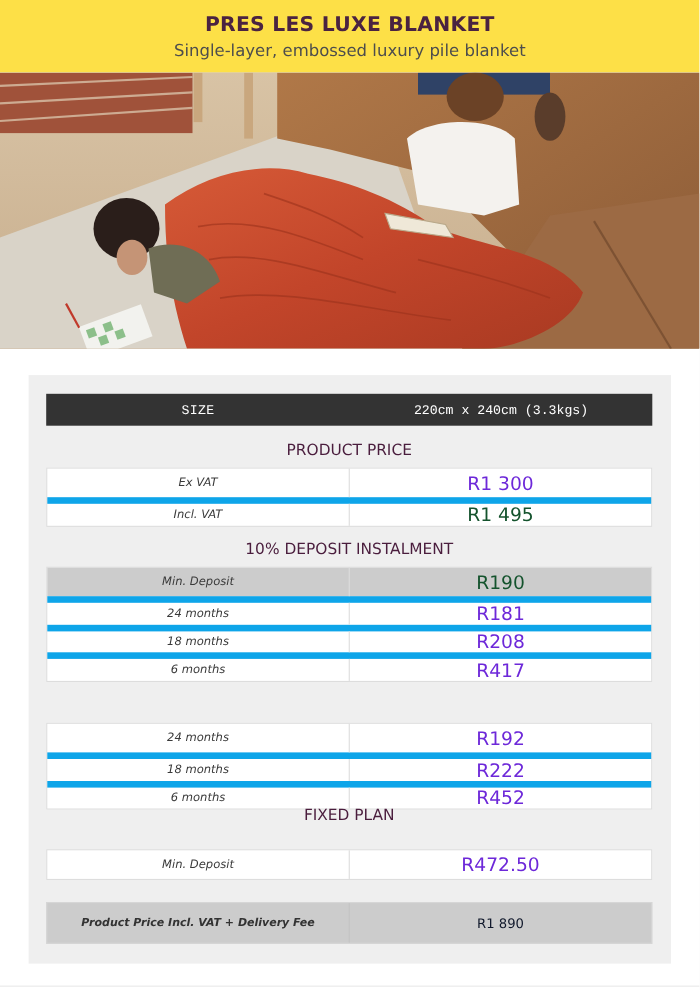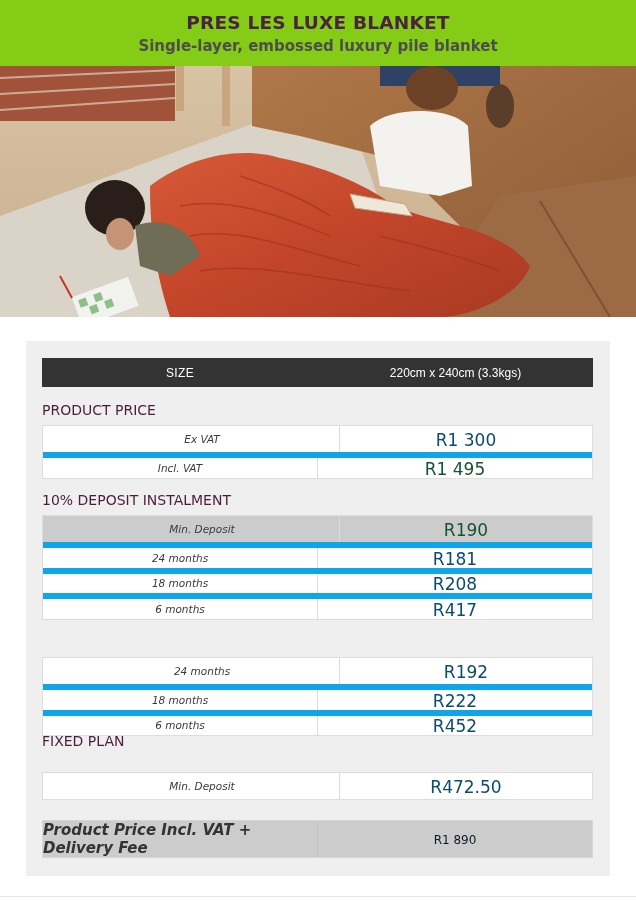--- a/index.html
+++ b/index.html
@@ -1,84 +1,84 @@
 <!DOCTYPE html>
 <html><head>
   <meta charset="utf-8">
   <style>
     * { box-sizing: border-box; margin: 0; padding: 0; }
     html, body { width: 636px; height: 900px; background: #ffffff; overflow: hidden; }
     body { font-family: "Liberation Sans", sans-serif; position: relative; }
 
     .header {
       position: absolute; left: 0; top: 0; width: 636px; height: 66px;
-      background: #84cc16; text-align: center;
+      background: #fde047; text-align: center;
     }
     .header .title {
       position: absolute; left: 0; right: 0; top: 12px;
       font-family: "DejaVu Sans", sans-serif;
       font-size: 18.5px; font-weight: bold; color: #4a2341; letter-spacing: 0.2px;
     }
     .header .subtitle {
       position: absolute; left: 0; right: 0; top: 37px;
       font-family: "DejaVu Sans", sans-serif;
-      font-size: 15px; font-weight: bold; color: #4d4d4d;
+      font-size: 15px; font-weight: normal; color: #4d4d4d;
     }
 
     .photo {
       position: absolute; left: 0; top: 66px; width: 636px; height: 251px; overflow: hidden;
       background: #c9b39a;
     }
     .photo svg { display: block; }
 
     .panel {
       position: absolute; left: 26px; top: 341px; width: 584px; height: 535px;
       background: #efefef;
     }
 
     .size-bar {
       position: absolute; left: 16px; top: 17px; width: 551px; height: 29px;
       background: #333333; color: #ffffff; display: flex; align-items: center;
-      font-family: Liberation Sans, sans-serif;
+      font-family: Liberation Mono, monospace;
       font-size: 12px;
     }
     .size-bar .lbl { width: 276px; text-align: center; letter-spacing: 0.3px; }
     .size-bar .val { flex: 1; text-align: center; }
 
     .section-title {
-      position: absolute; left: 16px; width: 551px; text-align: left;
+      position: absolute; left: 16px; width: 551px; text-align: center;
       font-family: "DejaVu Sans", sans-serif;
       font-size: 14px; color: #4a1d3d;
     }
 
     .tbl {
       position: absolute; left: 16px; width: 551px;
       border: 1px solid #dddddd; background: #ffffff;
     }
     .row { display: flex; height: 25.75px; border-top: 6px solid #0ea5e9; }
-    .row:first-child { border-top: none; padding-left: 22px; }
+    .row:first-child { border-top: none; }
     .row.grey { background: #cccccc; }
     .cell-l {
       width: 275px; border-right: 1px solid #dcdcdc;
       display: flex; align-items: center; justify-content: center;
       font-family: "DejaVu Sans", sans-serif;
       font-style: italic; font-size: 10.5px; color: #3a3a3a;
     }
     .cell-r {
       flex: 1; display: flex; align-items: center; justify-content: center;
       font-family: "DejaVu Sans", sans-serif;
-      font-size: 17px; color: #0c4a6e; padding-top: 2px;
+      font-size: 17px; color: #6d28d9; padding-top: 2px;
     }
     .cell-r.accent { color: #14532d; }
 
     .total {
       position: absolute; left: 16px; top: 479px; width: 551px; height: 38px;
       background: #cccccc; display: flex; border: 1px solid #d6d6d6;
     }
-    .total .cell-l { font-weight: bold; font-size: 15px; color: #333; border-right: 1px solid #c4c4c4; }
+    .total .cell-l { font-weight: bold; font-size: 10px; color: #333; border-right: 1px solid #c4c4c4; }
     .total .cell-r { color: #0f172a; font-size: 12px; }
 
     .bottom-line {
       position: absolute; left: 0; top: 896px; width: 636px; height: 1px; background: #e8e8e8;
     }
   </style>
 </head>
 <body>
 
 <div class="header">

